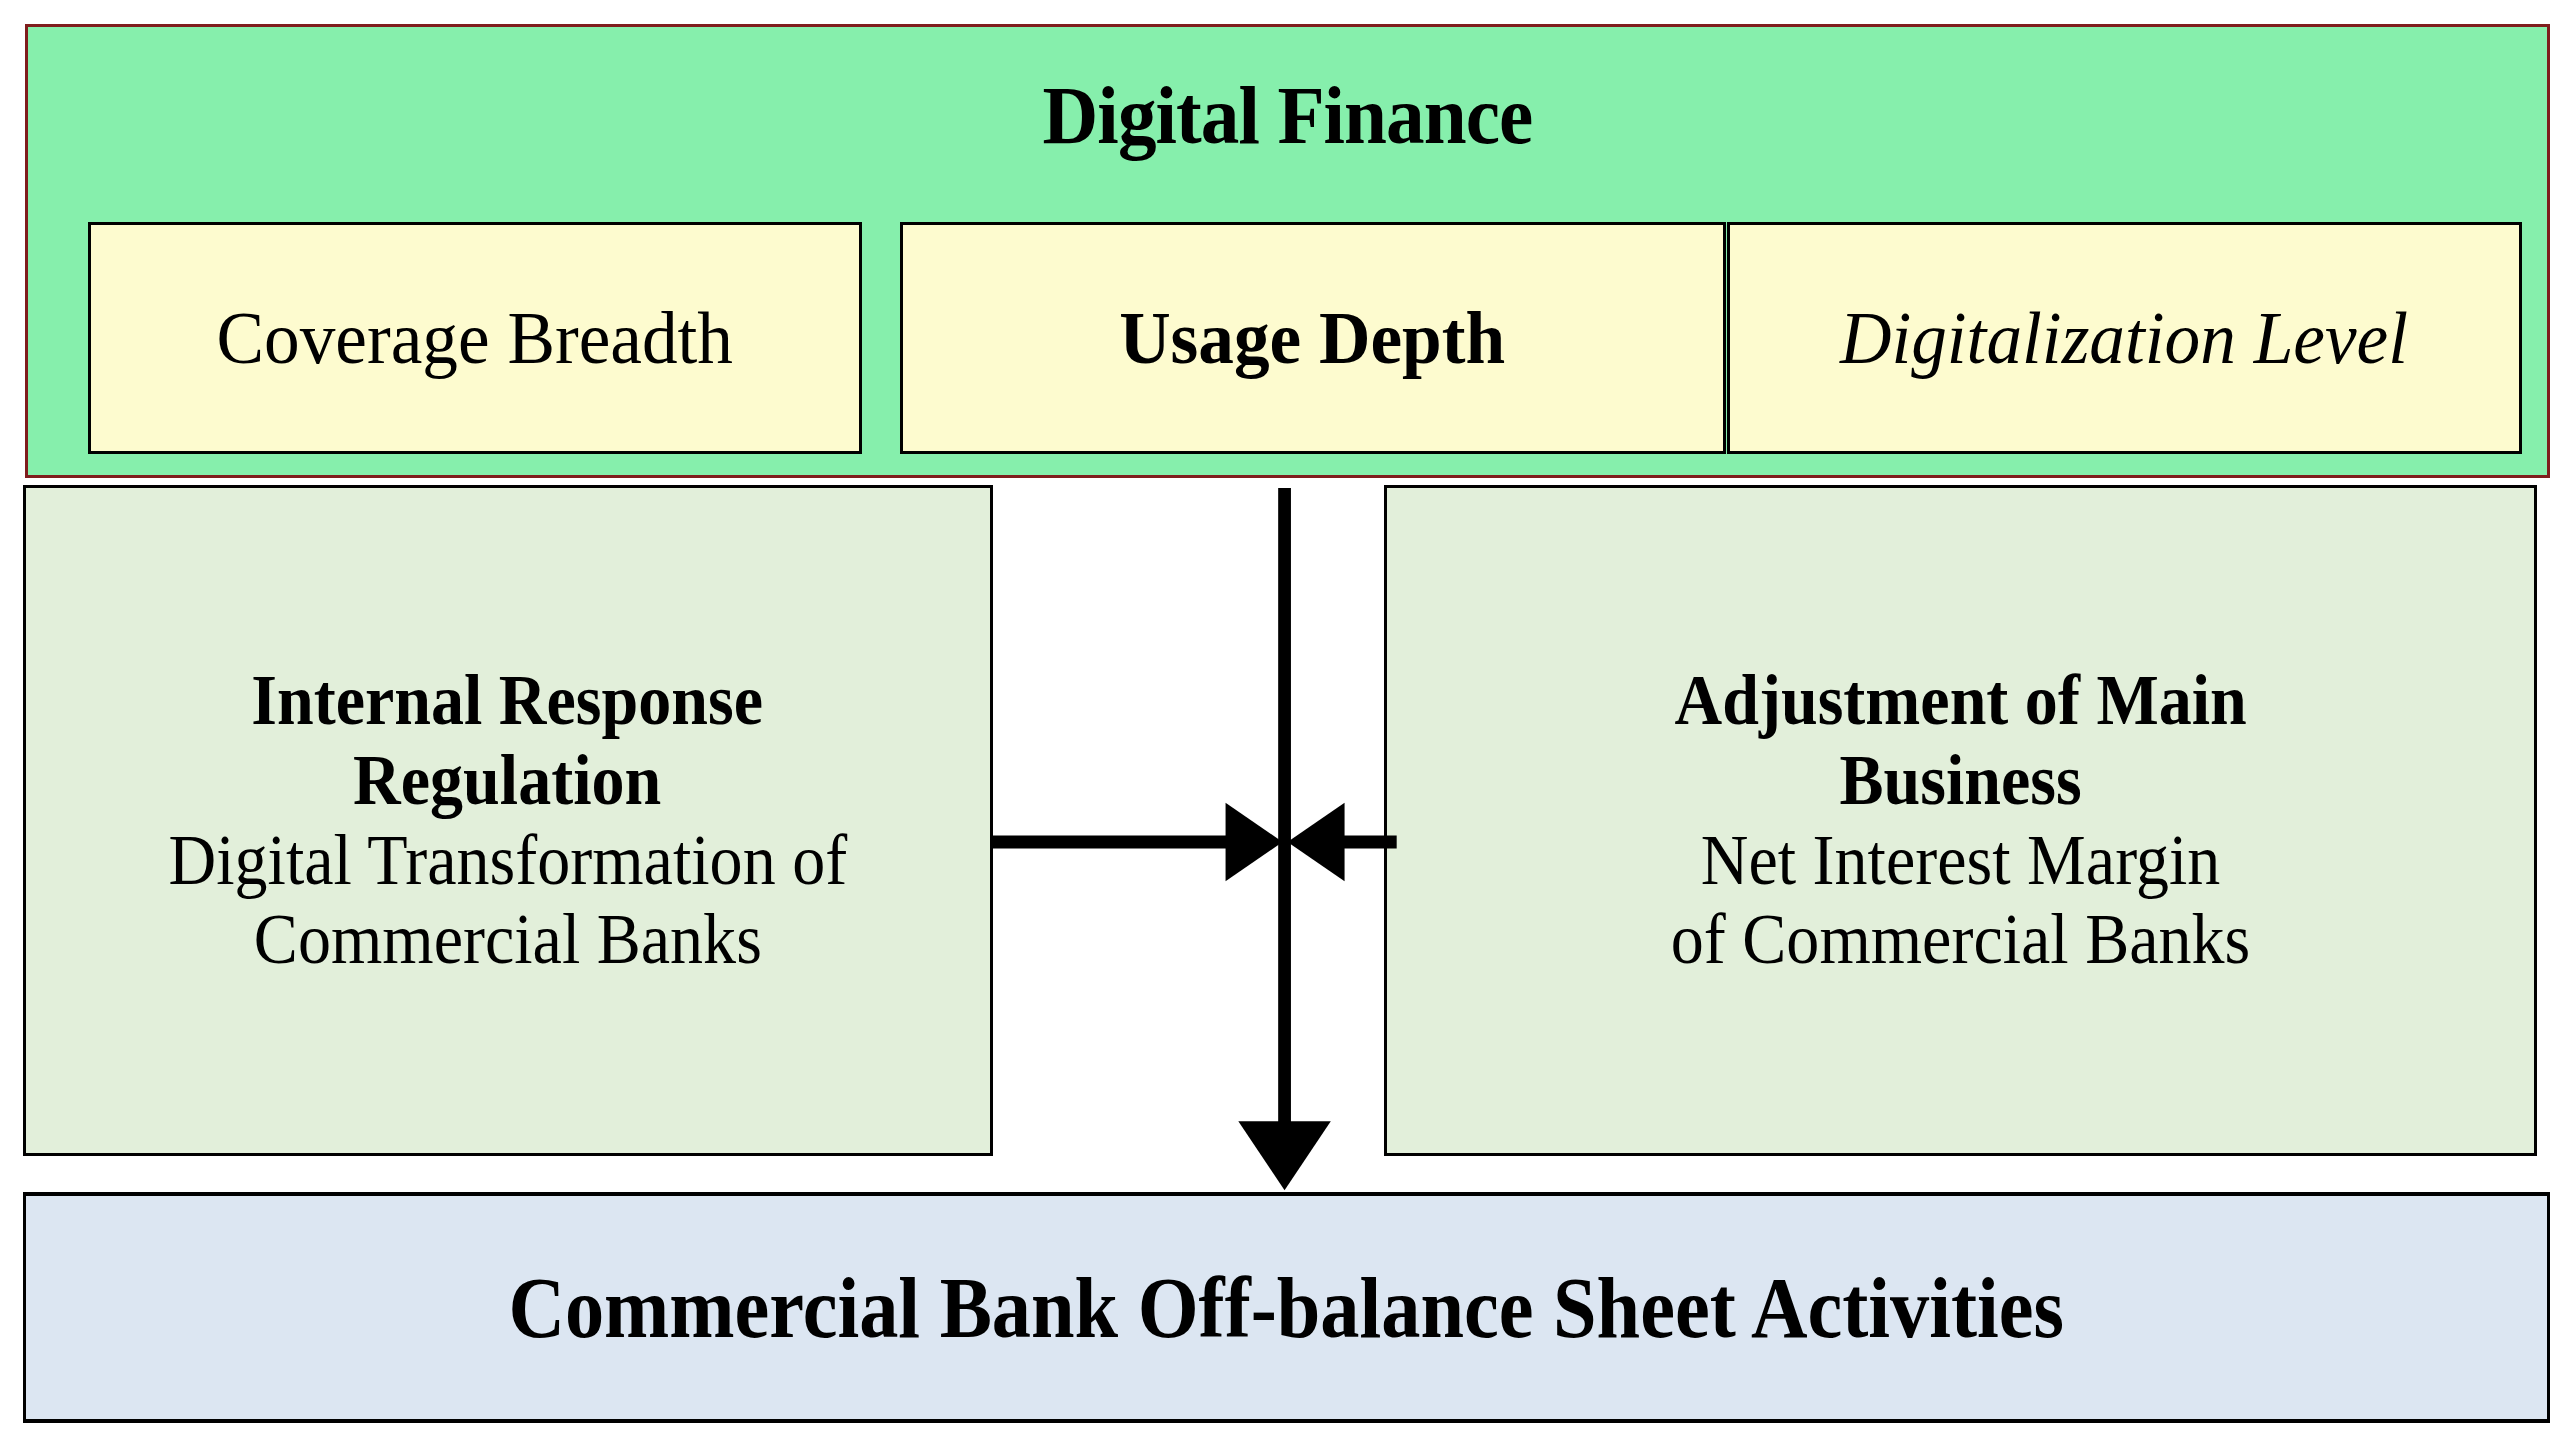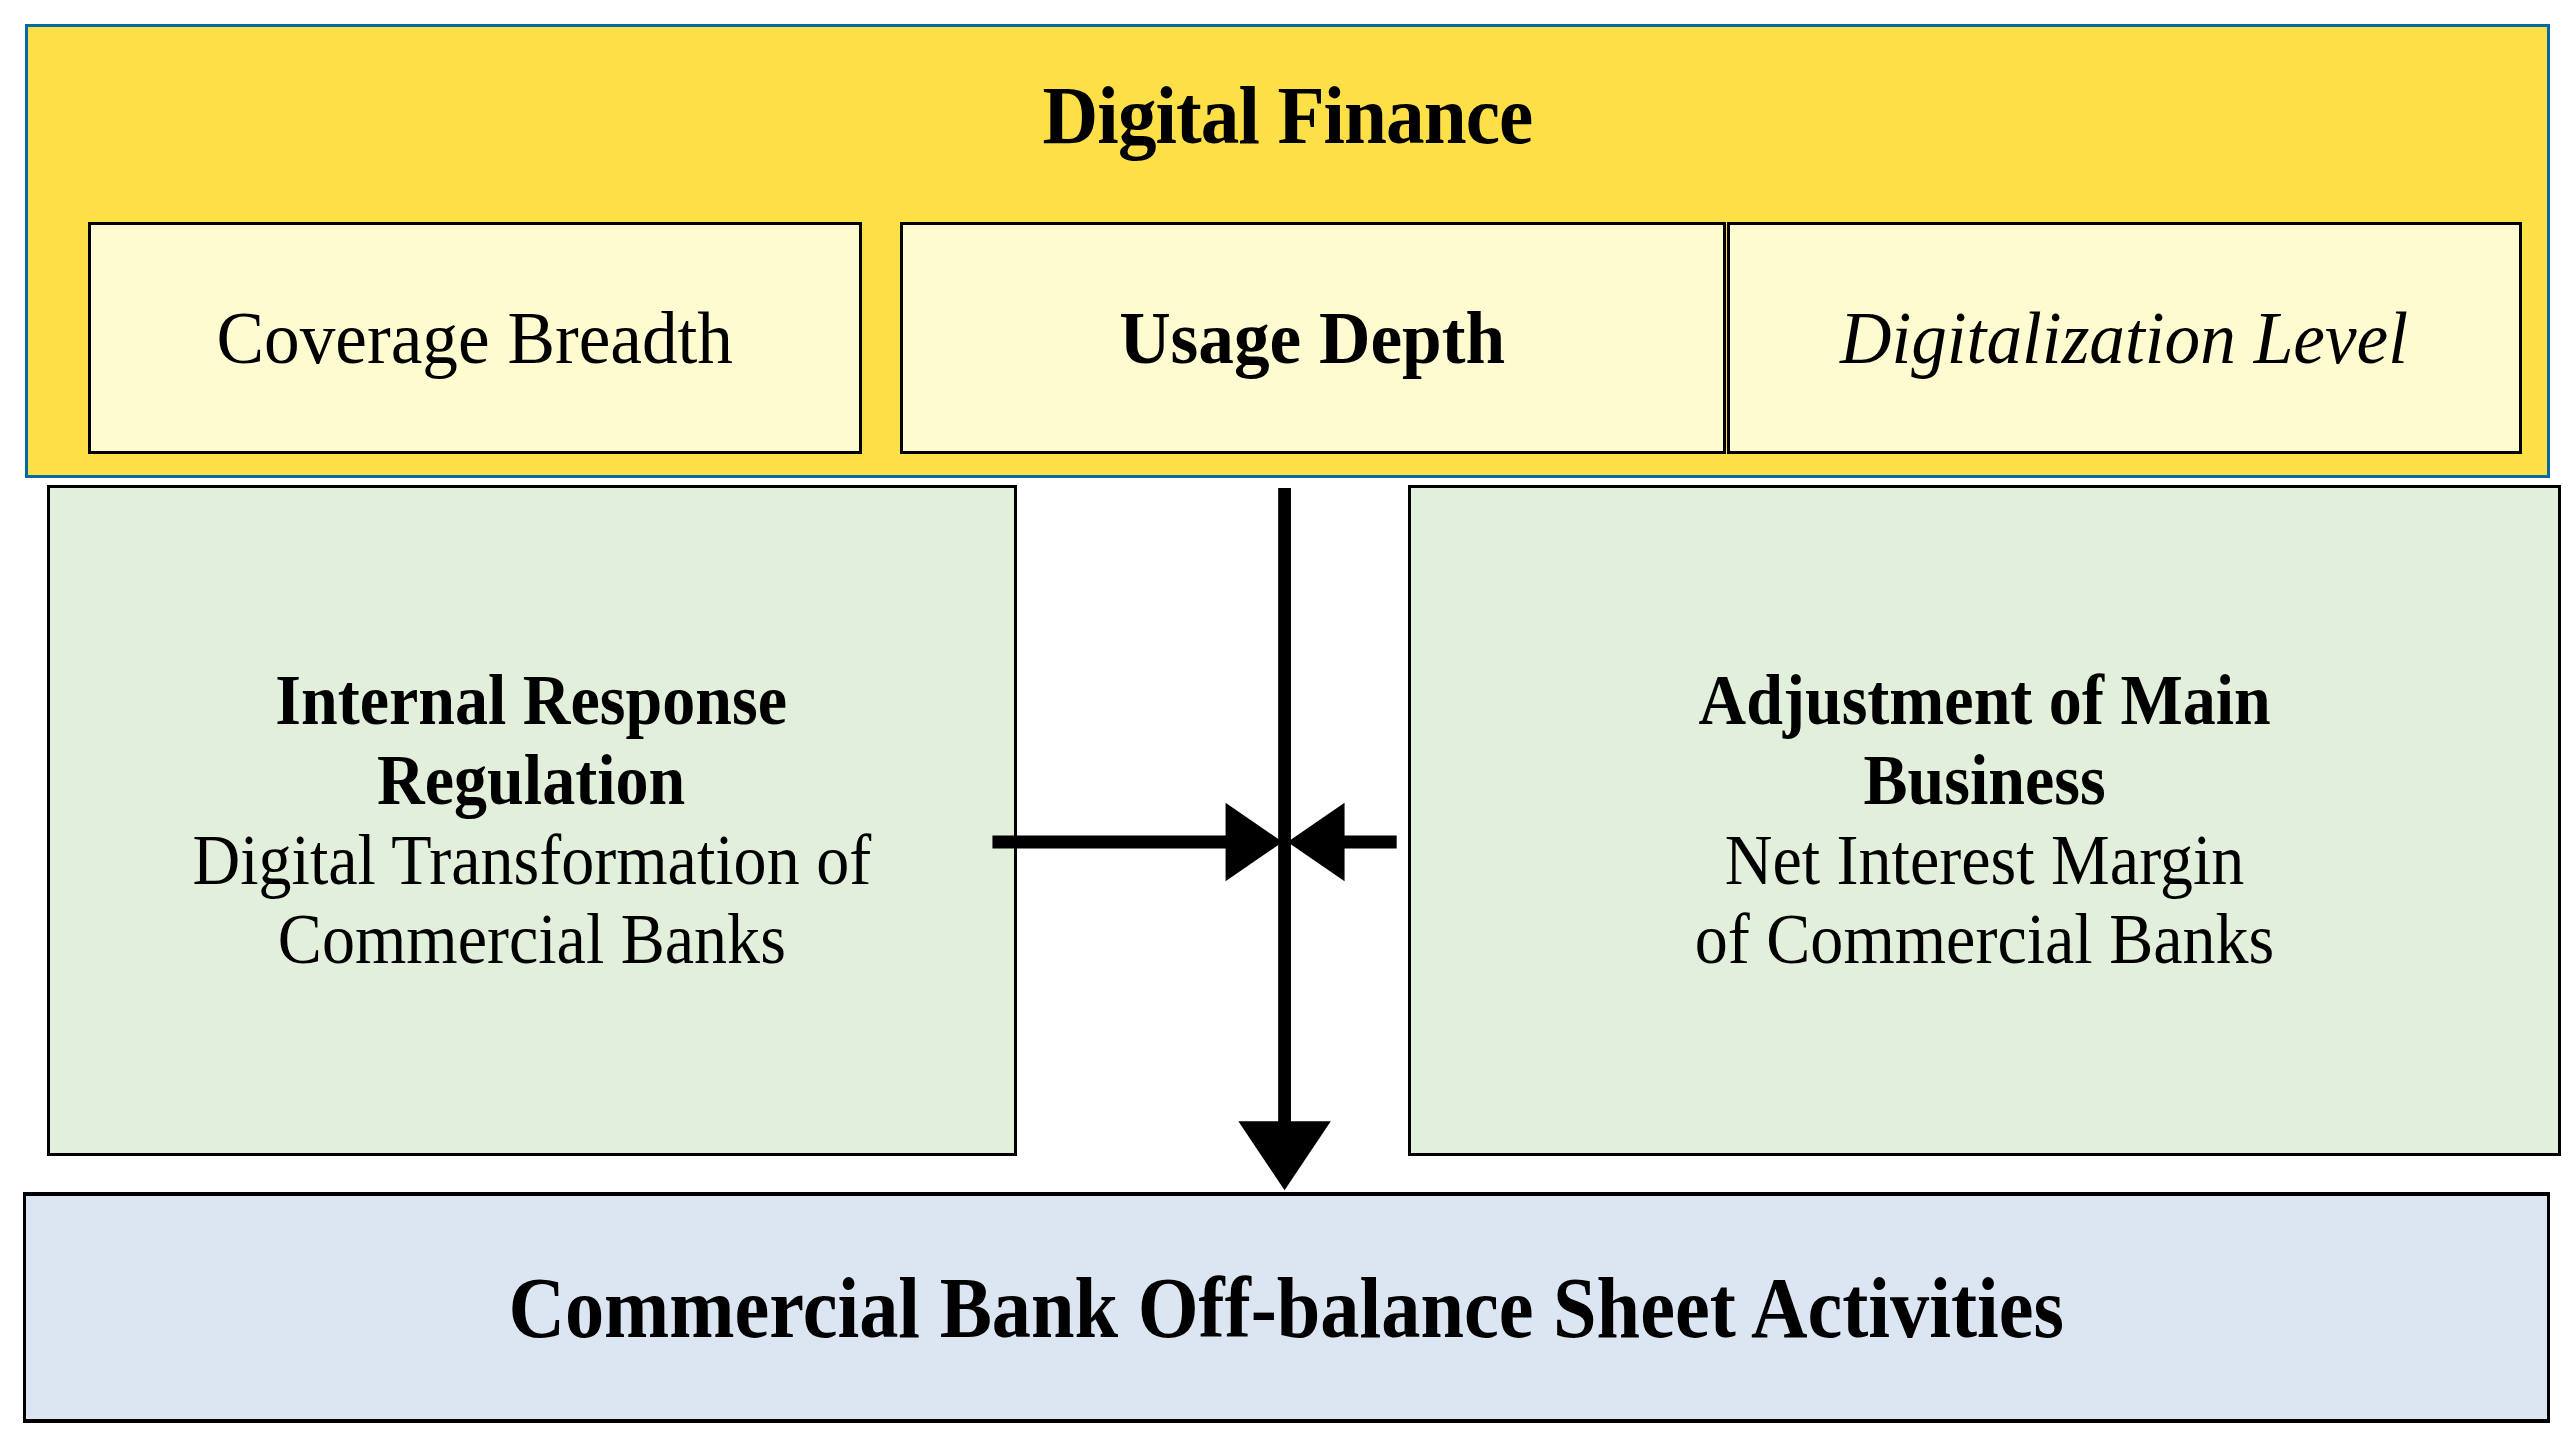--- a/index.html
+++ b/index.html
@@ -4,42 +4,42 @@
 <style>
   html,body{margin:0;padding:0;background:#ffffff;}
   body{width:2576px;height:1445px;position:relative;overflow:hidden;
        font-family:"Liberation Serif","DejaVu Serif",serif;color:#000;}
 
   .stage{position:absolute;left:0;top:0;width:2576px;height:1445px;}
 
   
   #df-box{
     position:absolute;left:24.6px;top:23.6px;width:2525px;height:454px;
-    background:#fde047;border:3px solid #0369a1;box-sizing:border-box;
+    background:#86efac;border:3px solid #7f1d1d;box-sizing:border-box;
   }
   #df-title{
     position:absolute;left:0;top:47px;width:100%;text-align:center;
     font-weight:bold;font-size:83px;line-height:1;letter-spacing:-1px;
     transform:scaleX(.93);transform-origin:50% 0;
   }
   .yellow{
     position:absolute;top:195px;height:232px;
     background:#fdfbcf;border:3.9px solid #000;box-sizing:border-box;
     display:flex;align-items:center;justify-content:center;
   }
   .yellow span{font-size:75px;line-height:1;transform:scaleX(.95);display:block;}
   #y0{left:44px;width:774px;margin-left:16px;}
   #y1{left:872px;width:826px;font-weight:bold;}
   #y2{left:1699px;width:795px;font-style:italic;}
 
   
   .green{
     position:absolute;top:485px;height:671px;
     background:#e2efda;border:3.9px solid #000;box-sizing:border-box;
-    display:flex;flex-direction:column;align-items:center;justify-content:center;margin-left:24px;
+    display:flex;flex-direction:column;align-items:center;justify-content:center;
   }
   #g-left{left:22.6px;width:970px;}
   #g-right{left:1384px;width:1153px;}
   .g-head{font-weight:bold;font-size:71px;line-height:1.12;text-align:center;
           transform:scaleX(.93);}
   .g-sub{font-size:71px;line-height:1.12;text-align:center;transform:scaleX(.93);}
 
   
   #osa-box{
     position:absolute;left:22.6px;top:1192px;width:2527px;height:231px;

